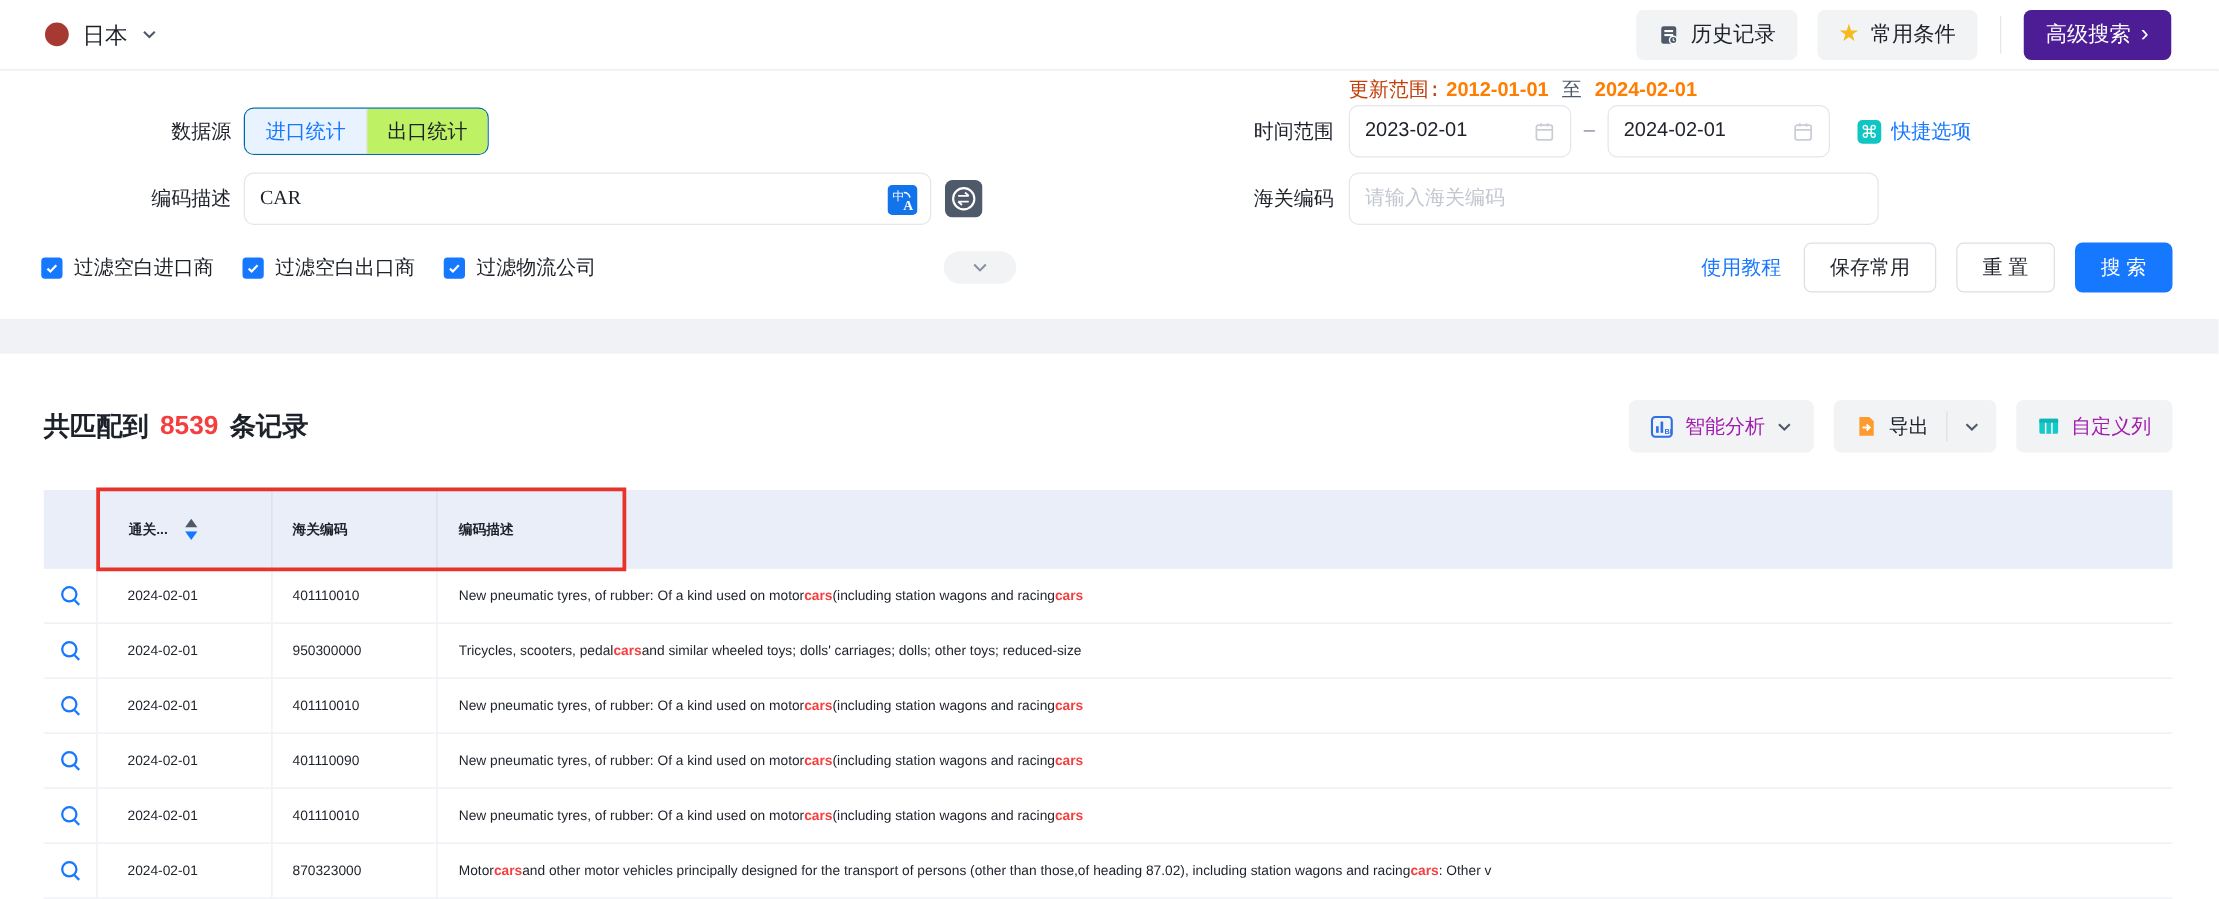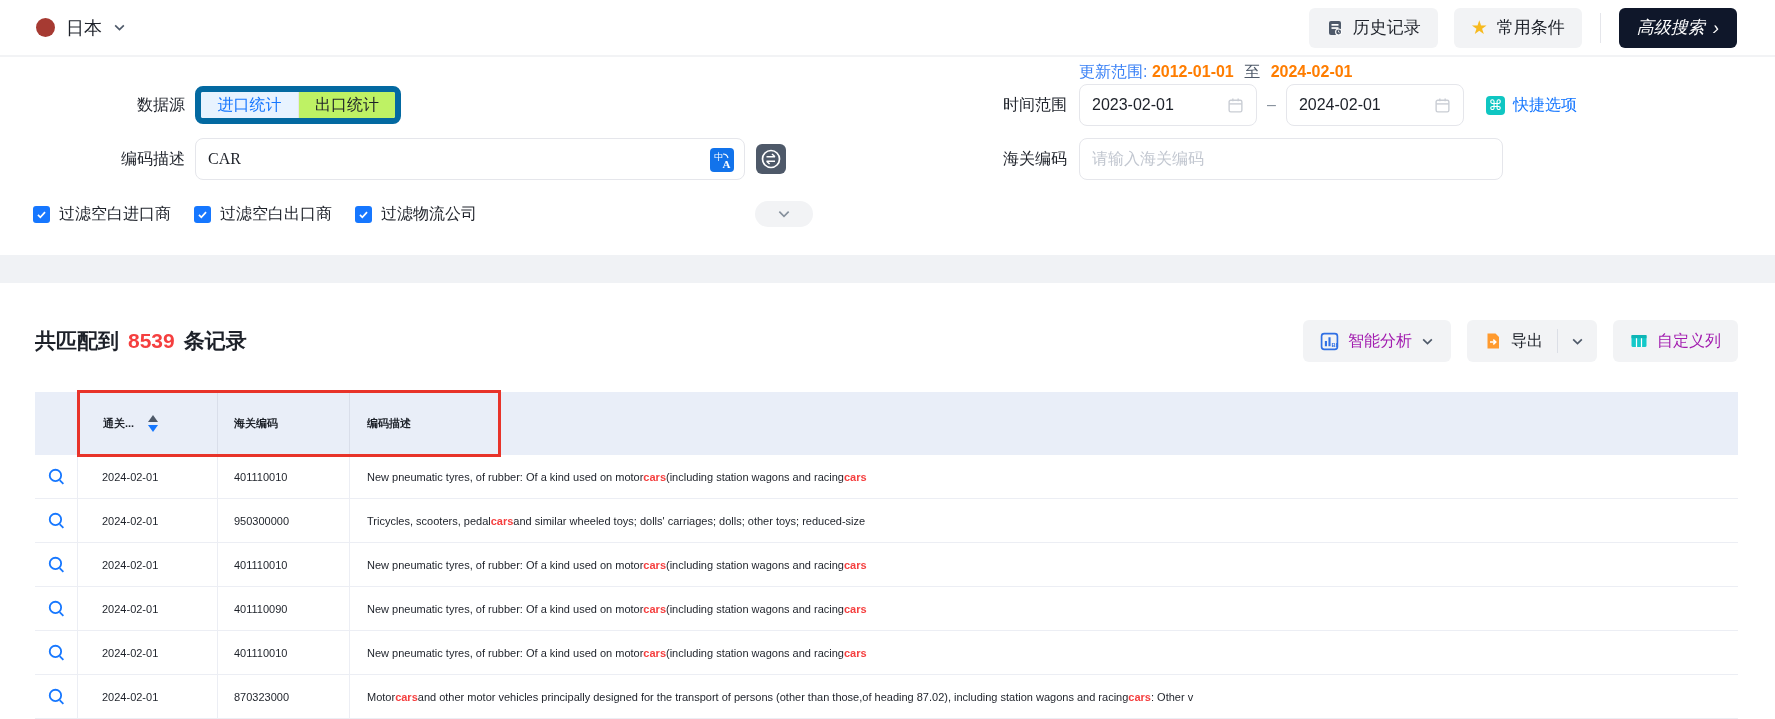--- a/index.html
+++ b/index.html
@@ -8,41 +8,41 @@
 
   
   .topbar { height:57px; display:flex; align-items:center; padding:0 38px 0 36px;
     border-bottom:2px solid #f2f3f5; background:#fff; }
   .country { display:flex; align-items:center; gap:11px; font-size:18px; cursor:pointer; }
   .flag-dot { width:19px; height:19px; border-radius:50%; background:#a63a32; }
   .topbar-actions { margin-left:auto; display:flex; align-items:center; gap:16px; }
   .tb-btn { display:flex; align-items:center; gap:9px; height:40px; background:#f2f3f5;
     border:none; border-radius:6px; padding:0 17px; font-size:17px; color:#1d2129; cursor:pointer; }
   .tb-divider { width:1px; height:30px; background:#e5e6eb; margin:0 2px; }
-  .adv-btn { display:flex; align-items:center; gap:8px; height:40px; background:#0f172a;
-    color:#fff; border:none; border-radius:6px; padding:0 18px; font-size:17px; cursor:pointer;font-style:italic; }
+  .adv-btn { display:flex; align-items:center; gap:8px; height:40px; background:#4c1d95;
+    color:#fff; border:none; border-radius:6px; padding:0 18px; font-size:17px; cursor:pointer; }
   .star { color:#f7ba1e; font-size:19px; line-height:1; }
   .arrow-right { font-size:19px; line-height:1; }
 
   
   .form-section { position:relative; background:#fff; padding-top:26px; height:198px; }
   .update-range { position:absolute; top:5px; left:1079px; font-size:16px; white-space:nowrap; }
-  .ur-label { color:#3b82f6; }
+  .ur-label { color:#c2410c;font-family:Liberation Mono, monospace; }
   .ur-date { color:#ff7d00; font-weight:bold; }
   .ur-to { color:#4e5969; margin:0 6px; }
 
   .form-row { position:relative; display:flex; align-items:center; height:44px; }
   .row2 { margin-top:10px; }
   .row3 { margin-top:18px; height:30px; padding-left:33px; padding-right:37px; }
   .flabel { width:185px; text-align:right; padding-right:0; font-size:16px; flex:0 0 185px; }
   .field-gap { width:10px; flex:0 0 10px; }
   .fg-right { position:absolute; left:995px; top:0; height:100%; display:flex; align-items:center; }
   .flabel-r { width:72px; text-align:right; font-size:16px; margin-right:12px; }
 
-  .tabs { display:flex; border:6px solid #0369a1; border-radius:8px; overflow:hidden; height:38px; }
+  .tabs { display:flex; border:1px solid #0369a1; border-radius:8px; overflow:hidden; height:38px; }
   .tab { width:97px; display:flex; align-items:center; justify-content:center; font-size:16px;
     background:#bef264; cursor:pointer; }
   .tab.active { background:#e8f3ff; color:#1677ff; }
   .tab + .tab { border-left:1px solid #e5e6eb; }
 
   .date-input { width:178px; height:42px; border:1px solid #e5e6eb; border-radius:8px;
     display:flex; align-items:center; padding:0 12px; font-size:16px; background:#fff; }
   .date-input .cal { margin-left:auto; display:flex; }
   .range-dash { color:#86909c; margin:0 10px; font-size:16px; }
   .quick-opts { display:flex; align-items:center; gap:8px; margin-left:22px; cursor:pointer; }
@@ -244,20 +244,26 @@
             <path d="M2.5 7.5 l3 3 6-6.5" stroke="#fff" stroke-width="2.2" fill="none"></path>
           </svg>
       </span>
       <span class="chk-label">过滤物流公司</span>
     </div>
     <div class="collapse-pill">
       <svg width="14" height="14" viewBox="0 0 12 12">
           <path d="M2 4l4 4 4-4" stroke="#86909c" stroke-width="1.4" fill="none"></path>
         </svg>
     </div>
+    <div class="row3-right">
+      <span class="link">使用教程</span>
+      <button class="ghost-btn">保存常用</button>
+      <button class="ghost-btn">重 置</button>
+      <button class="primary-btn">搜 索</button>
+    </div>
   </div>
 </div>
 
 <div class="section-gap"></div>
 
 <div class="results">
   <div class="results-head">
     <div class="results-title">
       <span>共匹配到</span>
       <span class="count-red">8539</span>

